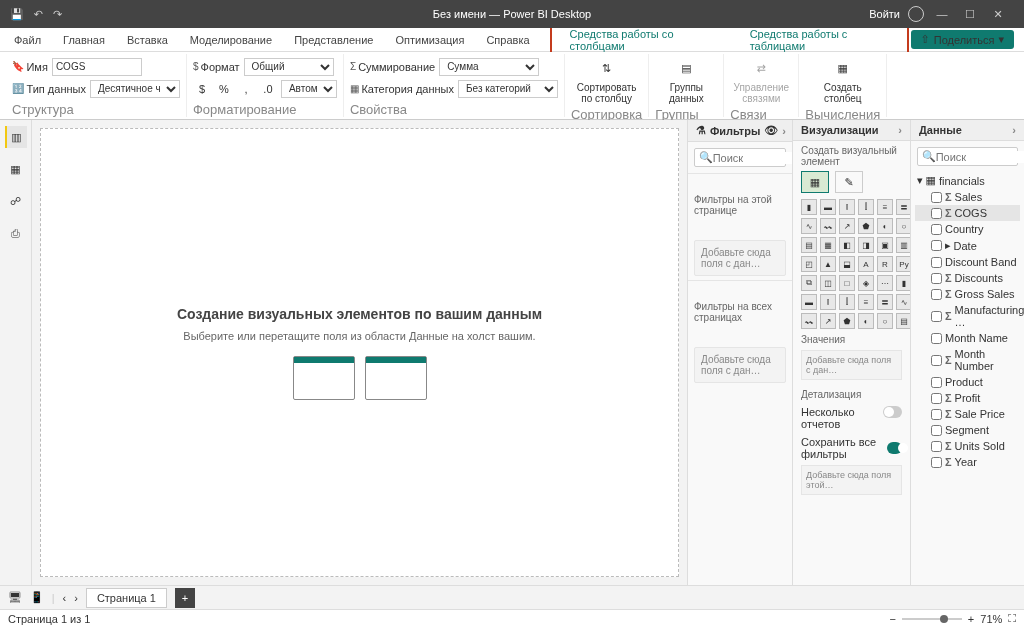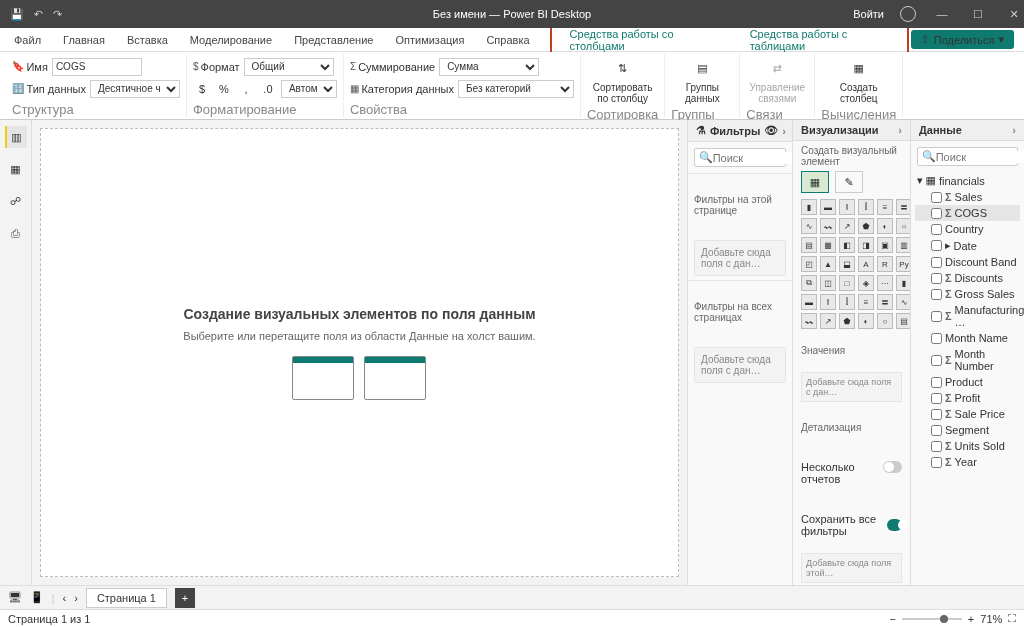--- a/index.html
+++ b/index.html
@@ -1,20 +1,20 @@
 <!DOCTYPE html>
 <html><head>
 <meta charset="utf-8">
 <style>
 *{box-sizing:border-box;margin:0;padding:0;font-family:"Segoe UI",Arial,sans-serif;font-size:11px;color:#333}
 body{width:1024px;height:627px;background:#f3f3f3;overflow:hidden;display:flex;flex-direction:column}
 .titlebar{height:28px;background:#444;display:flex;align-items:center;color:#fff;position:relative}
 .titlebar .left-icons{display:flex;gap:10px;padding-left:10px}
 .titlebar .title{position:absolute;left:50%;transform:translateX(-50%);color:#fff;font-size:11px}
-.titlebar .right{position:absolute;right:0;display:flex;align-items:center;gap:16px;color:#fff}
+.titlebar .right{position:absolute;right:16px;display:flex;align-items:center;gap:8px;color:#fff}
 .sysbtn{width:20px;text-align:center;color:#ccc;cursor:pointer}
 .ribbon-tabs{height:24px;background:#fff;border-bottom:1px solid #ddd;display:flex;align-items:center;padding:0 4px;gap:2px}
 .ribbon-tab{padding:3px 10px;color:#444;cursor:pointer}
 .context-tabs{display:flex;border:2px solid #c43b1d;margin-left:8px}
 .context-tab{padding:2px 18px;color:#0f7a6f;cursor:pointer}
 .share-btn{margin-left:auto;background:#0f7a6f;color:#fff;padding:3px 10px;border-radius:3px;display:flex;align-items:center;gap:4px;margin-right:6px}
 .ribbon-content{height:68px;background:#fff;border-bottom:1px solid #ccc;display:flex;padding:2px 6px}
 .rgroup{display:flex;flex-direction:column;padding:0 6px;border-right:1px solid #eee}
 .rgroup .body{flex:1;display:flex;flex-direction:column;gap:2px;justify-content:center}
 .rgroup .label{font-size:13px;color:#888;padding-top:1px}
@@ -46,21 +46,21 @@
 .filters .search input{border:none;flex:1;outline:none}
 .fsection{padding:20px 6px;font-size:10px;color:#666;border-top:1px solid #e5e5e5}
 .dropzone{margin:4px 6px;background:#f3f3f3;border:1px solid #e5e5e5;padding:6px;font-size:10px;color:#888;border-radius:2px}
 .viz{width:118px}
 .viz-sub{font-size:10px;color:#666;padding:4px 8px}
 .viz-modes{display:flex;gap:6px;padding:0 8px 4px}
 .viz-mode{width:28px;height:22px;border:1px solid #ccc;display:flex;align-items:center;justify-content:center;cursor:pointer}
 .viz-mode.sel{background:#d9ead3;border-color:#0f7a6f}
 .viz-grid{display:grid;grid-template-columns:repeat(6,16px);gap:3px;padding:2px 8px}
 .viz-grid .vi{width:16px;height:16px;background:#e8e8e8;border:1px solid #bbb;cursor:pointer;display:flex;align-items:center;justify-content:center;font-size:8px}
-.viz-field{margin:14px 8px;font-size:10px;color:#666}
+.viz-field{margin:3px 8px;font-size:10px;color:#666}
 .viz-drop{margin:2px 8px 6px;background:#f3f3f3;border:1px solid #e5e5e5;padding:4px;font-size:9px;color:#888}
 .toggle{width:22px;height:12px;border-radius:6px;background:#ccc;position:relative;display:inline-block;vertical-align:middle}
 .toggle.on{background:#0f7a6f}
 .toggle::after{content:"";width:10px;height:10px;background:#fff;border-radius:50%;position:absolute;top:1px;left:1px}
 .toggle.on::after{left:11px}
 .data{width:114px}
 .data .search{display:flex;align-items:center;border:1px solid #ccc;margin:6px;padding:2px 4px;border-radius:2px;background:#fff}
 .data .search input{border:none;flex:1;outline:none}
 .tree{padding:0 4px;font-size:10px}
 .tree .tbl{display:flex;align-items:center;gap:3px;padding:2px;cursor:pointer}
@@ -145,21 +145,21 @@
     <div class="label">Форматирование</div>
   </div>
   <div class="rgroup">
     <div class="body">
       <div class="field-row">
         <span class="lbl">Σ<span>Суммирование</span></span>
         <select style="width:100px"><option>Сумма</option></select>
       </div>
       <div class="field-row">
         <span class="lbl">▦<span>Категория данных</span></span>
-        <select style="width:116px"><option>Без категорий</option></select>
+        <select style="width:100px"><option>Без категорий</option></select>
       </div>
     </div>
     <div class="label">Свойства</div>
   </div>
   <div class="rgroup">
     <div class="body" style="flex-direction:row">
       <div class="bigbtn">
         <div class="ico">⇅</div>
         <div class="txt">Сортировать по столбцу</div>
       </div>
@@ -200,21 +200,21 @@
     <div class="vbtn sel">▥</div>
     <div class="vbtn">▦</div>
     <div class="vbtn">☍</div>
     <div class="vbtn">⎙</div>
   </div>
 
   <div class="canvas-wrap">
     <div class="canvas-area">
       <div class="canvas">
         <div class="canvas-empty">
-          <h3>Создание визуальных элементов по поля данным</h3>
+          <h3>Создание визуальных элементов по вашим данным</h3>
           <p>Выберите или перетащите поля из области Данные на холст вашим.</p>
           <div class="illus">
             <div class="win">
                 <div class="bar"></div>
               </div>
             <div class="win">
                 <div class="bar"></div>
               </div>
           </div>
         </div>

